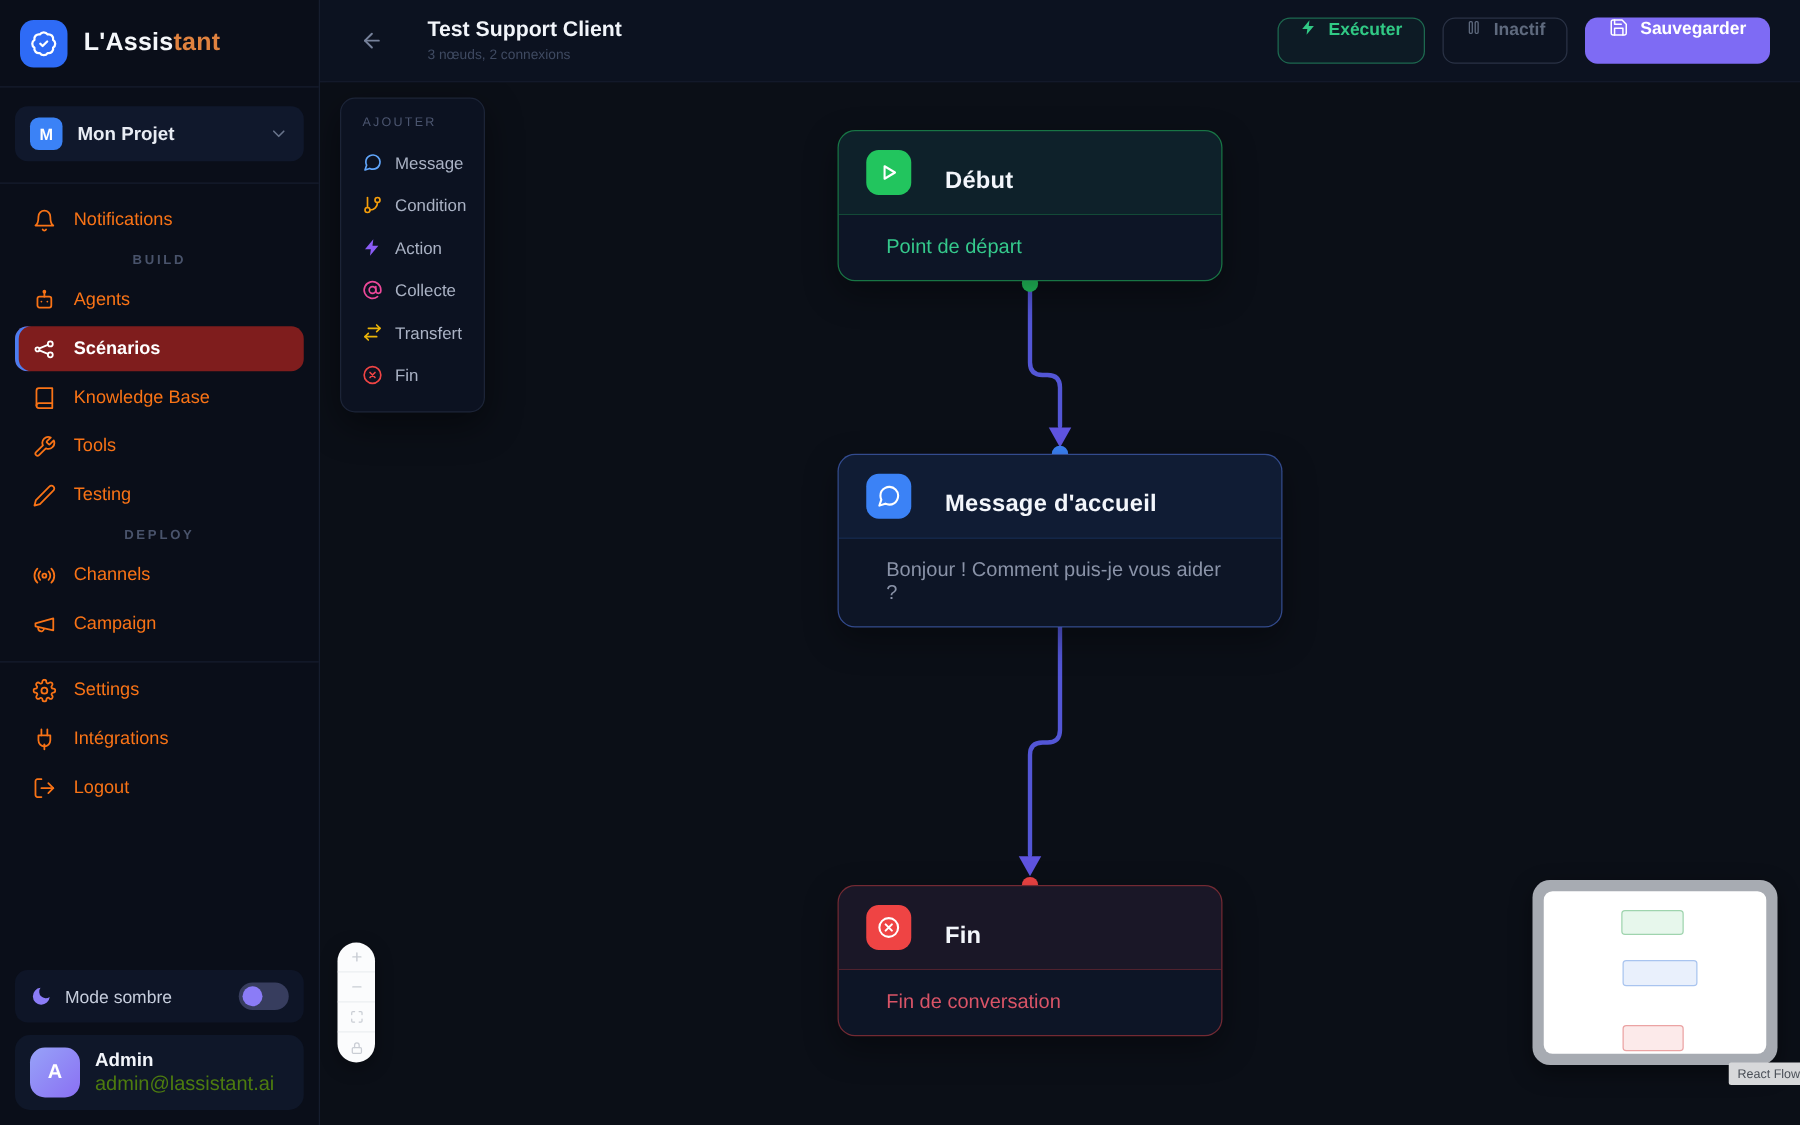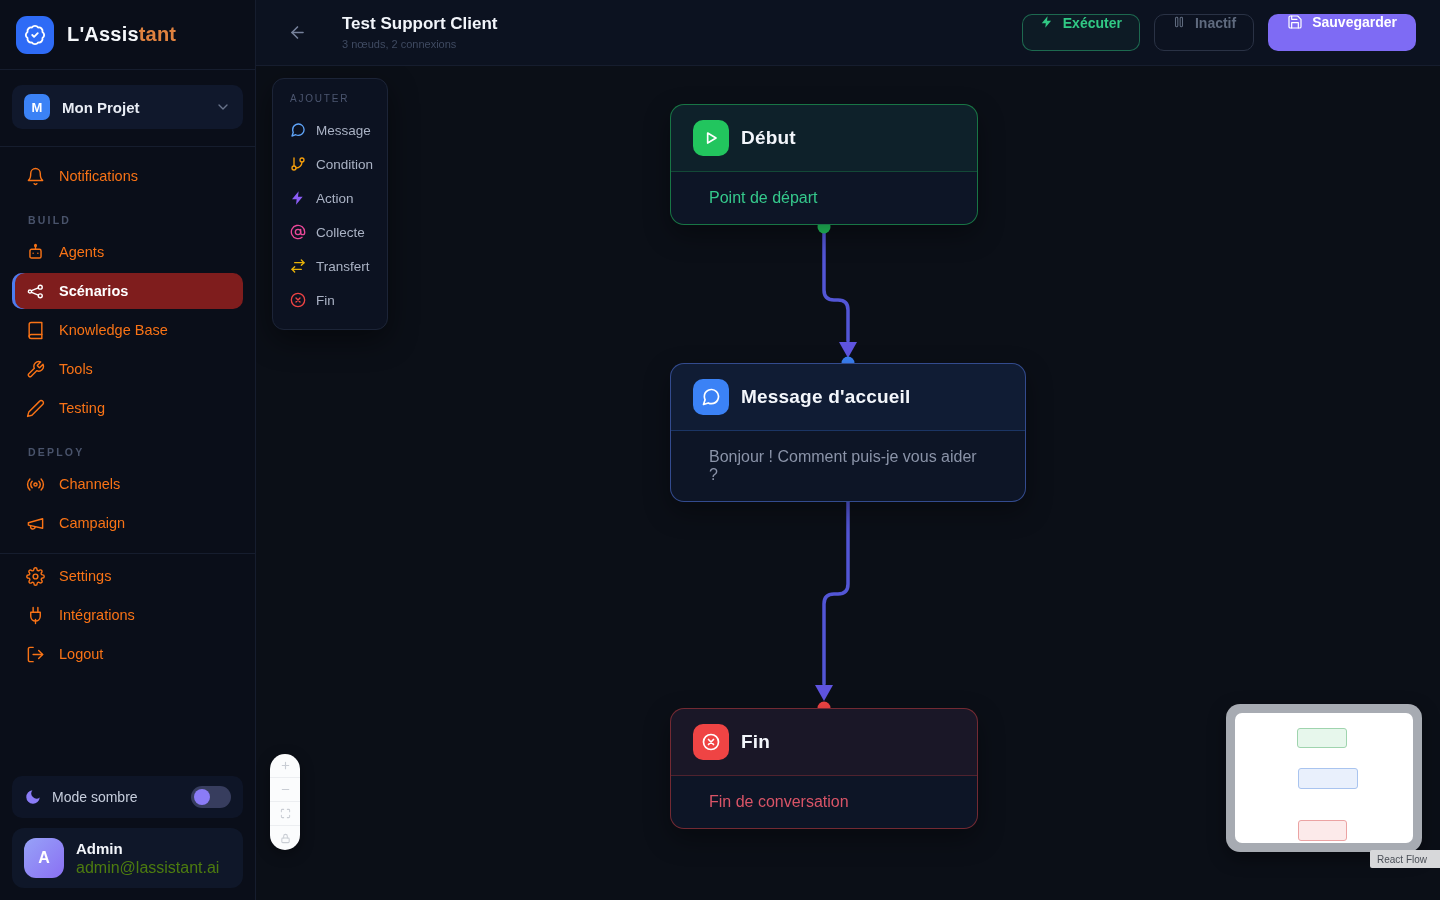--- a/index.html
+++ b/index.html
@@ -24,22 +24,22 @@
     color: #fff; font-size: 13px; font-weight: 700; display: grid; place-items: center; flex: none; }
   .project-name { flex: 1; color: #e8ecf4; font-size: 15px; font-weight: 600; }
   .chev { color: #68738a; }
 
   .nav { padding: 8px 0 0; }
   .nav-item { display: flex; align-items: center; gap: 14px; height: 36px; margin: 3px 12px;
     padding: 0 14px; border-radius: 10px; color: #f97316; font-size: 14.5px; cursor: pointer; }
   .nav-item svg { width: 19px; height: 19px; flex: none; }
   .nav-item.active { background: #7f1d1d; color: #ffffff; font-weight: 600;
     box-shadow: inset 3px 0 0 #4c7df0; }
-  .section-label { margin: 20px 0 8px; padding: 0 28px; font-size: 10.5px; font-weight: 700;
-    letter-spacing: 2.2px; color: #49536b; }
+  .section-label { margin: 8px 0 8px; padding: 0 28px; font-size: 10.5px; font-weight: 700;
+    letter-spacing: 2.2px; color: #49536b; text-align: center; }
   .side-divider { height: 1px; background: #161d2e; margin: 12px 0 4px; }
 
   .bottom-block { margin-top: auto; padding: 10px 12px 12px; }
   .darkmode-row { display: flex; align-items: center; gap: 10px; background: #0e1527;
     border-radius: 10px; padding: 10px 12px; }
   .darkmode-row svg { color: #8b7cf7; flex: none; }
   .darkmode-label { flex: 1; color: #c7cedd; font-size: 14px; }
   .toggle { width: 40px; height: 22px; border-radius: 11px; background: #373d5e;
     position: relative; cursor: pointer; flex: none; }
   .toggle-knob { position: absolute; left: 3px; top: 3px; width: 16px; height: 16px;
@@ -84,21 +84,21 @@
   .palette-item svg { width: 16px; height: 16px; flex: none; }
   .c-blue { color: #60a5fa; } .c-orange { color: #f59e0b; } .c-purple { color: #8b5cf6; }
   .c-pink { color: #ec4899; } .c-yellow { color: #eab308; } .c-red { color: #ef4444; }
 
   
   .node { position: absolute; background: #0d1526; border-radius: 14px;
     box-shadow: 0 10px 26px rgba(0, 0, 0, .35); }
   .node-start { width: 308px; left: 414px; top: 38px; border: 1.5px solid rgba(34, 197, 94, .55); }
   .node-msg   { width: 356px; left: 414px; top: 297px; border: 1.5px solid rgba(90, 130, 246, .5); }
   .node-end   { width: 308px; left: 414px; top: 642px; border: 1.5px solid rgba(239, 68, 68, .45); }
-  .node-header { display: flex; align-items: center; gap: 12px; padding: 15px 22px;
+  .node-header { display: flex; align-items: flex-end; gap: 27px; padding: 15px 22px;
     border-bottom: 1px solid; border-radius: 12px 12px 0 0; }
   .node-start .node-header { background: rgba(34, 197, 94, .07); border-color: rgba(34, 197, 94, .25); }
   .node-msg   .node-header { background: rgba(59, 130, 246, .07); border-color: rgba(59, 130, 246, .25); }
   .node-end   .node-header { background: rgba(239, 68, 68, .06); border-color: rgba(239, 68, 68, .25); }
   .node-icon { width: 36px; height: 36px; border-radius: 10px; display: grid; place-items: center;
     color: #fff; flex: none; }
   .ni-green { background: #22c55e; } .ni-blue { background: #3b82f6; } .ni-red { background: #ef4444; }
   .node-title { font-size: 19px; font-weight: 700; color: #f3f6fb; letter-spacing: .2px; }
   .node-body { padding: 17px 38px; font-size: 16px; }
   .nb-green { color: #35c98c; } .nb-gray { color: #8a93a8; } .nb-red { color: #d95467; }
@@ -117,21 +117,21 @@
   .minimap { position: absolute; right: 18px; bottom: 48px; width: 196px; height: 148px;
     background: #a7abb2; border-radius: 14px; padding: 9px;
     box-shadow: 0 6px 18px rgba(0, 0, 0, .4); cursor: pointer; }
   .minimap-inner { width: 100%; height: 100%; background: #ffffff; border-radius: 7px;
     position: relative; overflow: hidden; }
   .mini-node { position: absolute; border-radius: 3px; border: 1px solid; }
   .mini-green { left: 62px; top: 15px; width: 50px; height: 20px; background: #e7f7ec; border-color: #9fd4ae; }
   .mini-blue  { left: 63px; top: 55px; width: 60px; height: 21px; background: #e9f0fc; border-color: #a9c4ef; }
   .mini-red   { left: 63px; top: 107px; width: 49px; height: 21px; background: #fceaea; border-color: #eba3a3; }
 
-  .attribution { position: absolute; right: 0; bottom: 32px; height: 18px; width: 70px;
+  .attribution { position: absolute; right: 0; bottom: 32px; height: 18px; width: 57px;
     background: #d7d8da; color: #4a4f57; font-size: 10px; display: flex; align-items: center;
     padding-left: 7px; overflow: hidden; white-space: nowrap; border-radius: 2px 0 0 2px; }
 </style>
 </head>
 <body>
 
 <div class="app">
 
   <aside class="sidebar">
     <div class="logo-row">

